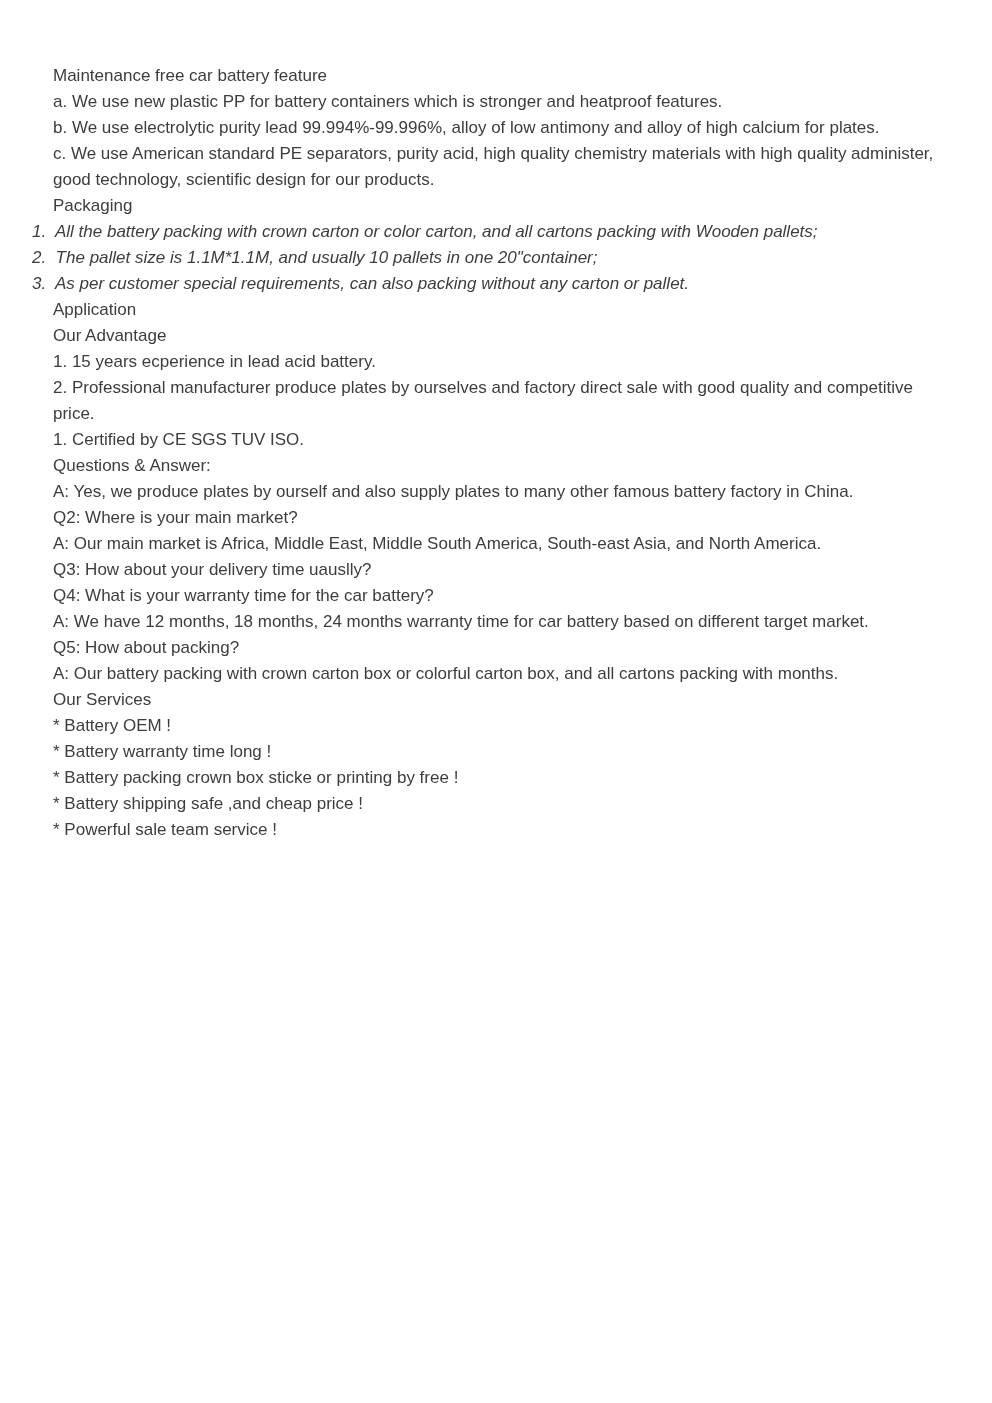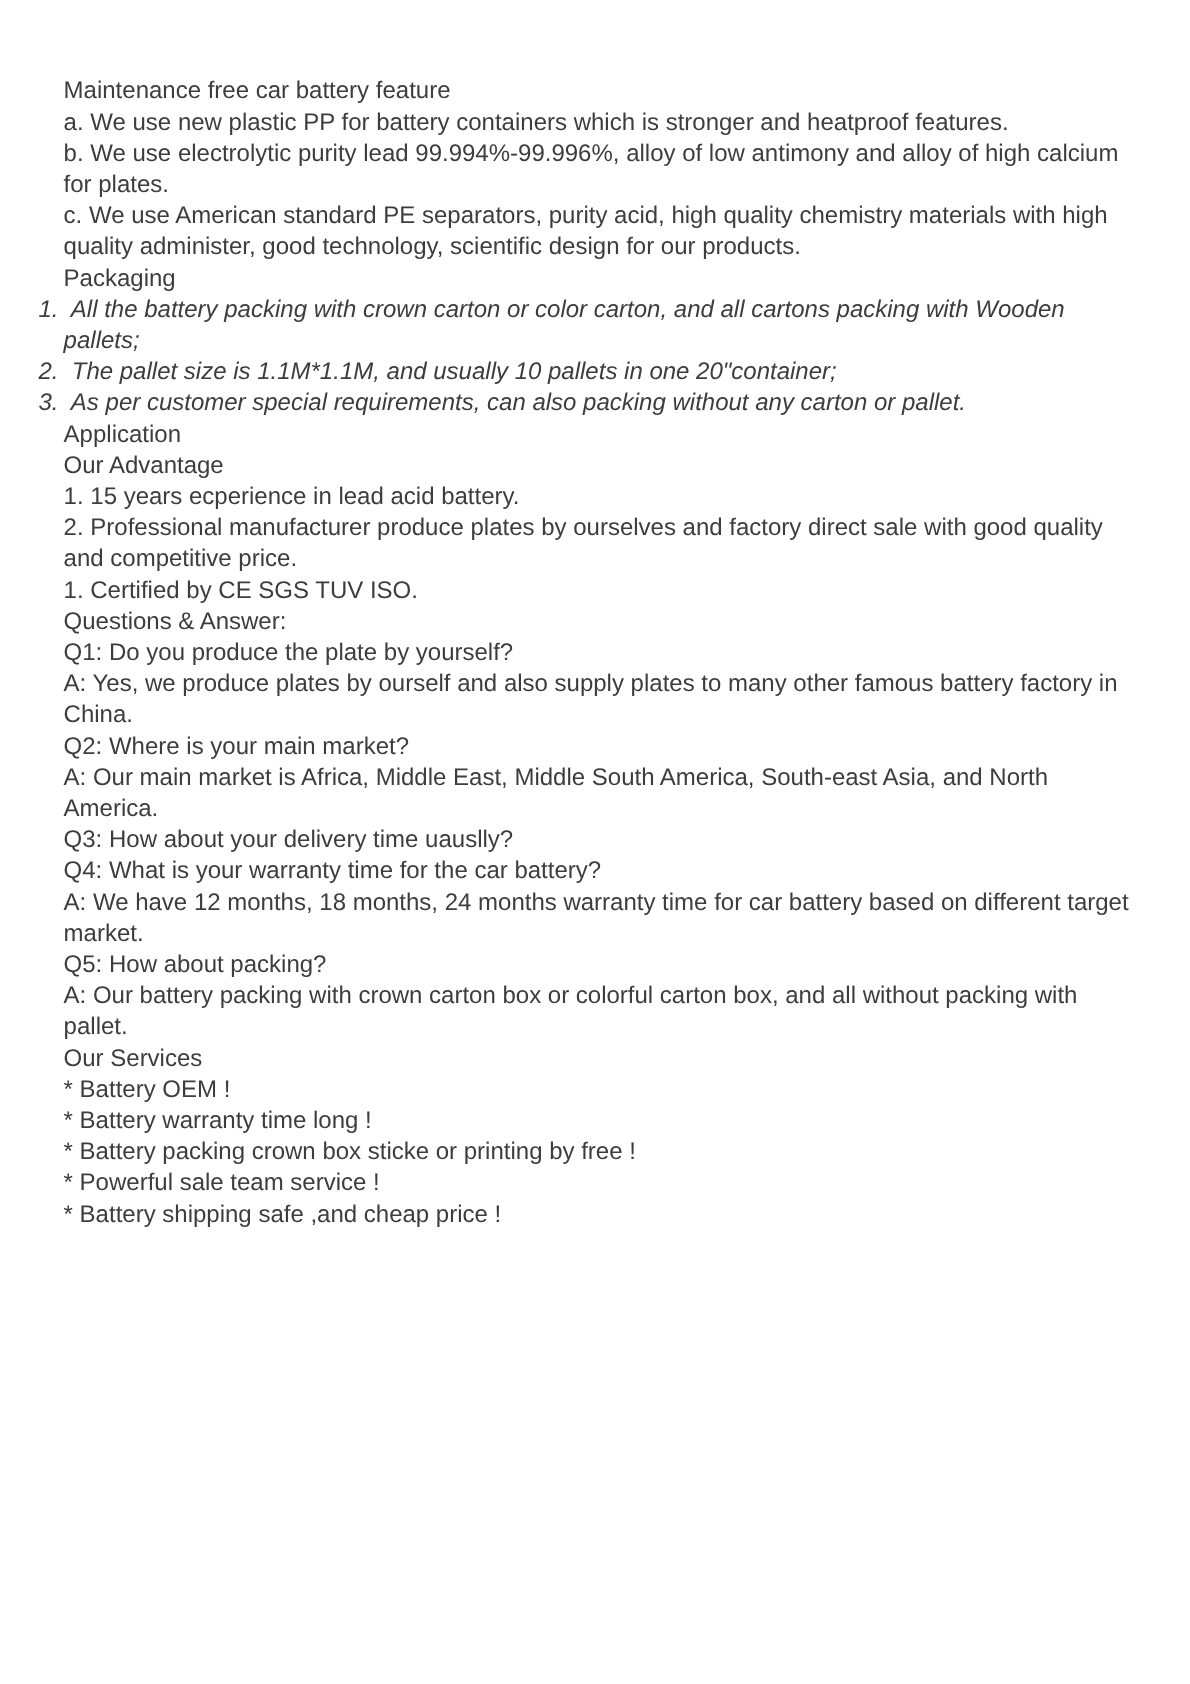--- a/index.html
+++ b/index.html
@@ -16,21 +16,21 @@
     line-height: 26px;
   }
   .doc {
     box-sizing: content-box;
     width: 898px;
     padding: 63px 41px 40px 53px;
   }
   .doc p, .doc h3 {
     margin: 0;
     padding: 0;
-    font-size: 20px;
+    font-size: 17px;
     line-height: 26px;
     font-weight: normal;
     white-space: pre-wrap;
   }
   .h {
     font-weight: bold;
     margin-top: 30px;
   }
   .doc > section:first-child .h {
     margin-top: 0;
@@ -88,36 +88,35 @@
     <div>
         <p class="li-flat">1. 15 years ecperience in lead acid battery.</p>
         <p class="li-flat">2. Professional manufacturer produce plates by ourselves and factory direct sale with good quality and competitive price.</p>
         <p class="li-flat">1. Certified by CE SGS TUV ISO.</p>
       </div>
   </section>
 
   <section>
     <h3 class="h">Questions &amp; Answer:</h3>
     <div class="qa-list">
-        <p class="qa-q">Q1: Do you produce the plate by yourself?</p>
         <p class="qa-a">A: Yes, we produce plates by ourself and also supply plates to many other famous battery factory in China.</p>
         <p class="qa-q">Q2: Where is your main market?</p>
         <p class="qa-a">A: Our main market is Africa, Middle East, Middle South America, South-east Asia, and North America.</p>
         <p class="qa-q">Q3: How about your delivery time uauslly?</p>
         <p class="qa-q">Q4: What is your warranty time for the car battery?</p>
         <p class="qa-a">A: We have 12 months, 18 months, 24 months warranty time for car battery based on different target market.</p>
         <p class="qa-q">Q5: How about packing?</p>
-        <p class="qa-a">A: Our battery packing with crown carton box or colorful carton box, and all without packing with pallet.</p>
+        <p class="qa-a">A: Our battery packing with crown carton box or colorful carton box, and all cartons packing with months.</p>
       </div>
   </section>
 
   <section>
     <h3 class="h">Our Services</h3>
     <div>
         <p class="li-service">* Battery OEM !</p>
         <p class="li-service">* Battery warranty time long !</p>
         <p class="li-service">* Battery packing crown box sticke or printing by free !</p>
+        <p class="li-service">* Battery shipping safe ,and cheap price !</p>
         <p class="li-service">* Powerful sale team service !</p>
-        <p class="li-service">* Battery shipping safe ,and cheap price !</p>
       </div>
   </section>
 
 </main>
 
 </body></html>

